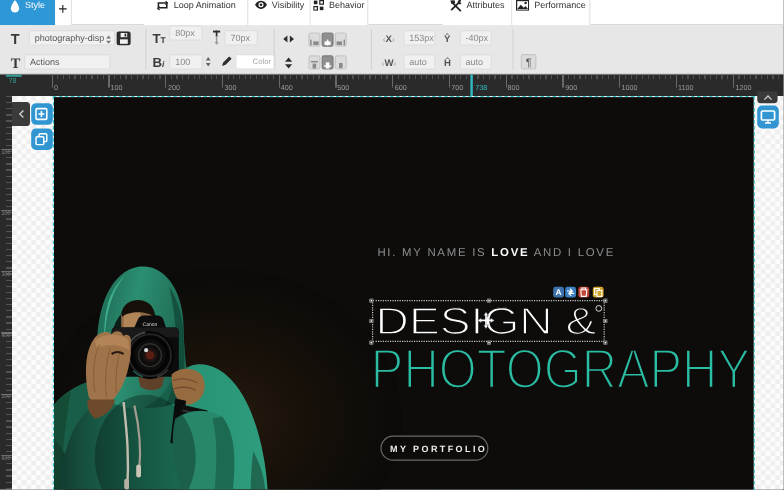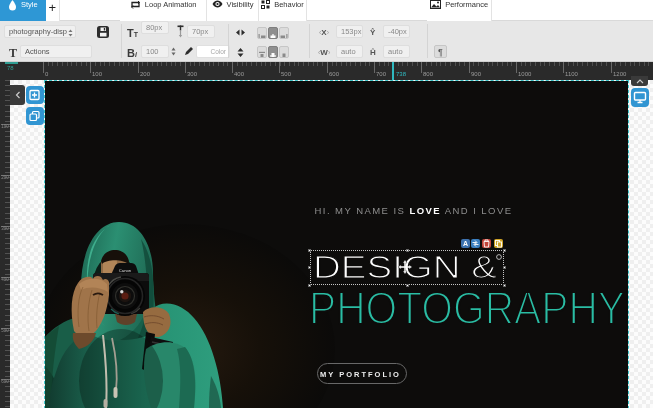--- a/index.html
+++ b/index.html
@@ -33,21 +33,21 @@
 #hero{position:absolute;left:34.5px;top:0.5px;width:583px;height:327.5px;background:#0d0c0b;outline:1px dashed #3fc9cc}
 
 .bluebtn{position:absolute;background:#3195d2;border-radius:4px}
 .darktab{position:absolute;background:#3a3a3a;color:#ddd;display:flex;align-items:center;justify-content:center}
 
 #subtitle{position:absolute;left:270px;top:124px;width:240px;font-size:9.5px;letter-spacing:1.45px;color:#8e8e8e;white-space:nowrap}
 #subtitle b{color:#fff}
 
 #selbox{position:absolute;left:265px;top:169.5px;width:194px;height:35px;border:1px dotted #c5c5c5}
 .hdl{position:absolute;width:3px;height:3px;background:#fff;border:0.5px solid #666}
-#mybtn{position:absolute;left:272.5px;top:282px;width:90px;height:21px;border:1px solid #686868;border-radius:11px;color:#ededed;font-size:7.5px;font-weight:bold;letter-spacing:2px;text-align:left;line-height:21px;white-space:nowrap;text-indent:2px}
+#mybtn{position:absolute;left:272.5px;top:282px;width:90px;height:21px;border:1px solid #686868;border-radius:11px;color:#ededed;font-size:7.5px;font-weight:bold;letter-spacing:2px;text-align:right;line-height:21px;white-space:nowrap;text-indent:2px}
 .mini{position:absolute;width:9px;height:9px;border-radius:2px;top:158px;display:flex;align-items:center;justify-content:center}
 .mini svg{display:block}
 </style></head>
 <body>
 
 <div id="tabs">
   <div class="tab" id="tab-style">
     <svg width="9" height="11" viewBox="0 0 9 11">
         <path d="M4.5 0C4.5 0 1 4.5 1 7a3.5 3.5 0 0 0 7 0C8 4.5 4.5 0 4.5 0Z" fill="#fff"></path>
       </svg>
@@ -67,33 +67,40 @@
       </svg>
     Loop Animation</div>
   <div class="tab" style="left:259px;width:48px">
     <svg width="9" height="9" viewBox="0 0 9 9">
         <rect x="0.5" y="0.5" width="3" height="3" fill="#222"></rect>
         <rect x="5.5" y="0.5" width="3" height="3" fill="none" stroke="#222"></rect>
         <rect x="0.5" y="5.5" width="3" height="3" fill="none" stroke="#222"></rect>
         <rect x="5.5" y="5.5" width="3" height="3" fill="#222"></rect>
       </svg>
     Behavior</div>
+  <div class="tab" style="left:369px;width:58.3px">
+    <svg width="10" height="10" viewBox="0 0 10 10">
+        <path d="M2 2.2 9 9.2M8 1.5 1 8.5" stroke="#222" stroke-width="1.5"></path>
+        <path d="M0.3 0.5 3.8 0.2 4.4 2.6 1.2 3.4 Z" fill="#222"></path>
+        <path d="M9.3 0.2 A1.8 1.8 0 1 0 9.6 3 L 8.5 1.8Z" fill="#222"></path>
+      </svg>
+    Attributes</div>
   <div class="tab" style="left:427px;width:65.2px">
     <svg width="11" height="9" viewBox="0 0 11 9">
         <rect x="0.5" y="0.5" width="10" height="8" fill="none" stroke="#222"></rect>
         <path d="M1 7.5 4 4l2.5 2.5L8 5l2 2.5Z" fill="#222"></path>
         <circle cx="8" cy="2.5" r="1" fill="#222"></circle>
       </svg>
     Performance</div>
 </div>
 
 <div id="toolbar">
 
   <span class="tlabel" style="left:9px;top:5px;font-size:12px">T</span>
-  <div class="inp" style="left:4px;top:4px;width:72px;color:#555">photography-disp<svg style="position:absolute;right:2px;top:2.5px" width="5" height="8" viewBox="0 0 5 8">
+  <div class="inp" style="left:24px;top:4px;width:72px;color:#555">photography-disp<svg style="position:absolute;right:2px;top:2.5px" width="5" height="8" viewBox="0 0 5 8">
         <path d="M0.5 3 2.5 0.5 4.5 3Z" fill="#777"></path>
         <path d="M0.5 5 2.5 7.5 4.5 5Z" fill="#777"></path>
       </svg></div>
   <svg class="abs" style="left:97px;top:5px" width="12" height="12" viewBox="0 0 12 12">
       <rect x="0" y="0" width="12" height="12" rx="2.5" fill="#2d2d2d"></rect>
       <rect x="3.5" y="1.5" width="5.5" height="3.5" fill="#f2f2f2"></rect>
       <rect x="6.8" y="2" width="1.4" height="2.5" fill="#2d2d2d"></rect>
       <rect x="3" y="6.8" width="6.5" height="3.7" fill="#f2f2f2"></rect>
     </svg>
   <span class="tlabel" style="left:127px;top:6px">T<span style="font-size:7px">T</span></span>

